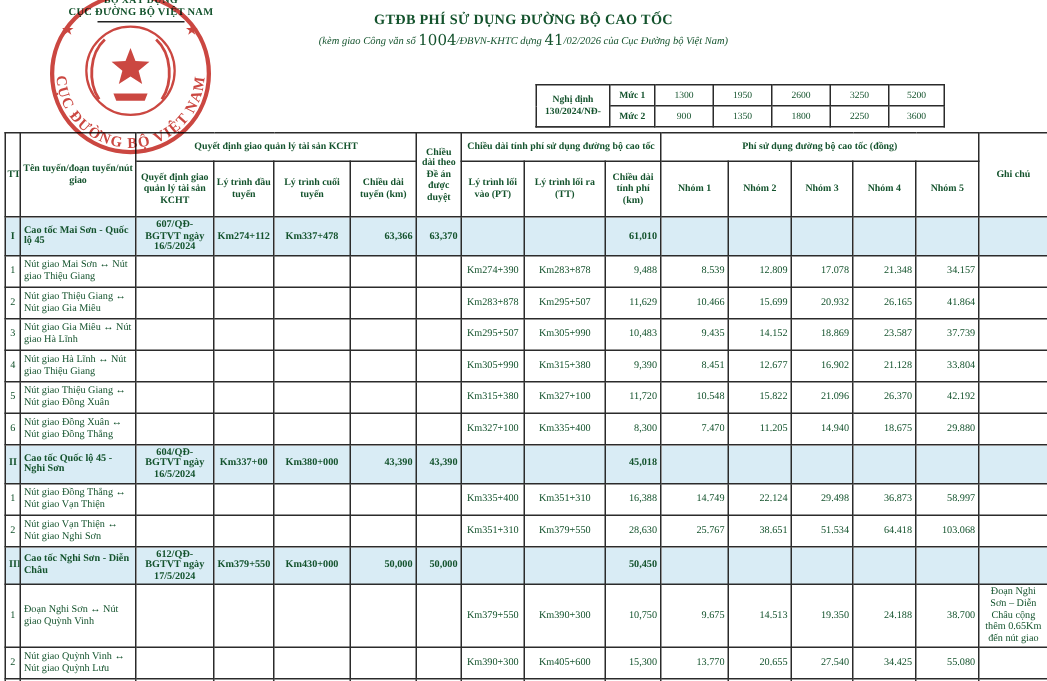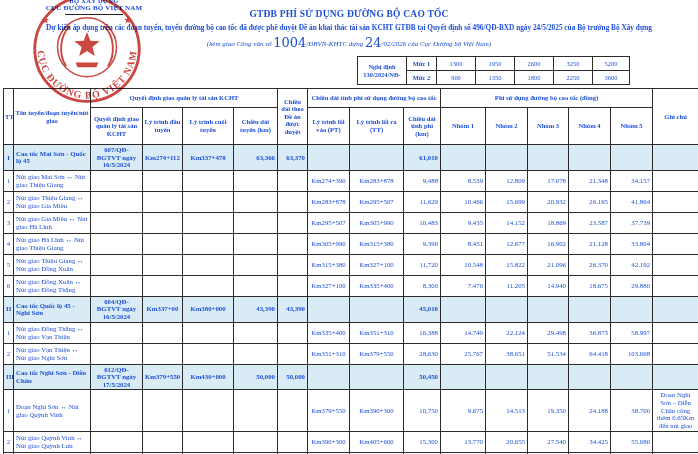--- a/index.html
+++ b/index.html
@@ -1,36 +1,36 @@
 <!DOCTYPE html>
 <html style="--stamp-red: #c42d26; --section-bg: #d9ecf5; --border-c: #2b2b2b;"><head>
 <meta charset="utf-8">
 <style>
   html,body{margin:0;padding:0;}
   body{width:698px;height:454px;background:#e8e8e8;}
   .page{
     position:relative;width:698px;height:454px;overflow:hidden;background:#fff;
-    font-family:"Liberation Serif",serif;color:#1d4ed8;
+    font-family:"Liberation Serif",serif;color:#14532d;
   }
   
   .letterhead{position:absolute;left:16px;top:-3px;width:156px;text-align:center;z-index:1;}
   .lh1{font-size:6.5px;font-weight:bold;letter-spacing:.3px;}
   .lh2{font-size:7px;font-weight:bold;letter-spacing:.2px;}
   .lh-rule{width:58px;height:1px;background:#222;margin:2px auto 0;}
   
   .stamp{position:absolute;left:30px;top:-6px;z-index:5;opacity:.88;mix-blend-mode:multiply;}
   .stamp-ink{stroke:var(--stamp-red);fill:none;}
   .stamp-fill{fill:var(--stamp-red);stroke:none;}
   .stamp-text{fill:var(--stamp-red);font-family:"Liberation Serif",serif;font-weight:bold;}
   
   .head-text{position:absolute;left:0;right:0;top:9px;text-align:center;z-index:2;}
   .doc-title{font-size:9.5px;font-weight:bold;letter-spacing:.2px;}
   .doc-subtitle{font-size:7.3px;font-weight:bold;margin-top:4px;white-space:nowrap;}
   .doc-note{font-size:7px;font-style:italic;margin-top:2px;}
-  .hand{font-family:"DejaVu Serif",serif;font-style:normal;font-size:13px;position:relative;top:1px;}
+  .hand{font-family:"DejaVu Serif",serif;font-style:normal;font-size:10px;position:relative;top:1px;}
   
   .decree{position:absolute;left:357px;top:56px;width:272px;border-collapse:collapse;table-layout:fixed;z-index:2;}
   .decree td{border:1px solid var(--border-c);font-size:6.4px;text-align:center;height:13px;padding:0 1px;line-height:1.1;}
   .decree .dlabel{font-weight:bold;}
   .decree .dlevel{font-weight:bold;}
   .decree-underline{position:absolute;left:357px;top:84px;width:49px;height:1px;background:#333;z-index:2;}
   
   .main{position:absolute;left:3px;top:88px;width:695px;border-collapse:collapse;table-layout:fixed;z-index:2;}
   .main th,.main td{border:1px solid var(--border-c);overflow:hidden;vertical-align:middle;padding:1px 2px;}
   .main th{font-size:6.6px;font-weight:bold;text-align:center;line-height:1.15;padding:1px 1px;}
@@ -64,22 +64,21 @@
     <path id="stamp-arc" d="M 8,58 A 52,52 0 0 0 112,58" fill="none"></path>
     <text class="stamp-text" font-size="10.5" letter-spacing="1">
       <textPath href="#stamp-arc" startOffset="50%" text-anchor="middle">CỤC ĐƯỜNG BỘ VIỆT NAM</textPath>
     </text>
     <text class="stamp-text" x="12" y="30" font-size="9">★</text>
     <text class="stamp-text" x="99" y="30" font-size="9">★</text>
   </svg>
 
   <div class="head-text">
     <div class="doc-title">GTĐB PHÍ SỬ DỤNG ĐƯỜNG BỘ CAO TỐC</div>
-    <div class="doc-subtitle"><span>Dự kiến áp dụng</span> <span>trên các đoạn tuyến, tuyến đường bộ cao tốc đã được phê duyệt Đề án khai thác tài sản KCHT GTĐB tại Quyết định số 496/QĐ-BXD ngày 24/5/2025 của Bộ trưởng Bộ Xây dựng</span></div>
-    <div class="doc-note"><span>(kèm giao Công văn số </span><span class="hand">1004</span><span>/ĐBVN-KHTC dựng </span><span class="hand">24</span><span>/02/2026 của Cục Đường bộ Việt Nam)</span></div>
+    <div class="doc-note"><span>(kèm giao Công văn số </span><span class="hand">1004</span><span>/ĐBVN-KHTC dựng </span><span class="hand">41</span><span>/02/2026 của Cục Đường bộ Việt Nam)</span></div>
   </div>
 
   <table class="decree">
     <colgroup>
       <col style="width:49px">
         <col style="width:30px">
         <col style="width:39px">
         <col style="width:39px">
         <col style="width:39px">
         <col style="width:39px">

